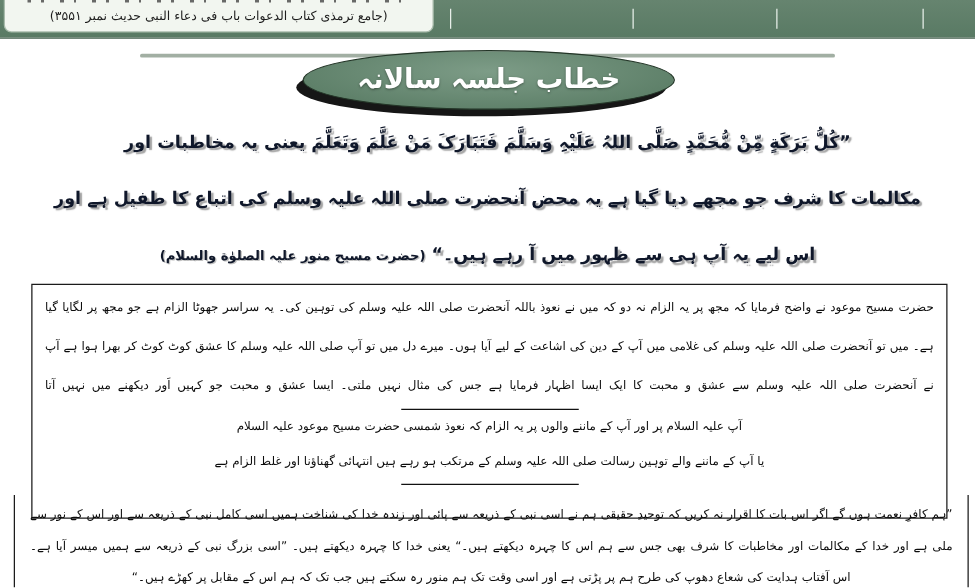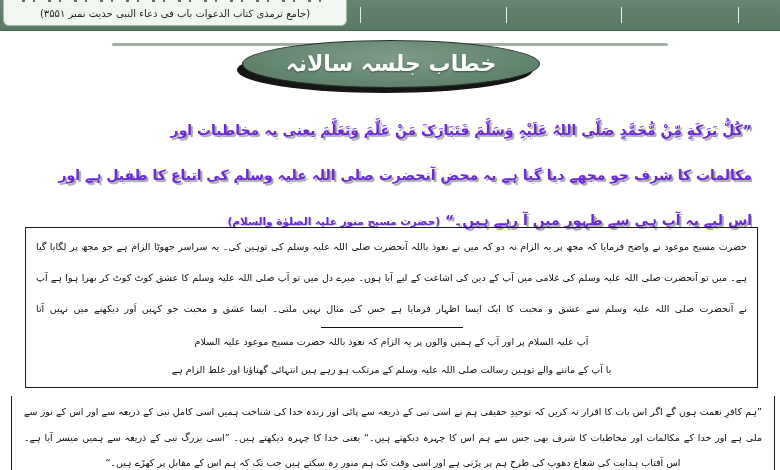--- a/index.html
+++ b/index.html
@@ -50,33 +50,33 @@
     background:radial-gradient(ellipse at 50% 35%, #7d9c87, #5e8069 75%);
     border:1px solid #233527;border-radius:50%;
     display:flex;align-items:flex-end;justify-content:center;
   }
   .title-text{
     color:#ffffff;font-size:22px;font-weight:bold;line-height:46px;white-space:nowrap;
     text-shadow:0 1px 2px rgba(0,0,0,.4);
   }
   
   .headline{
-    position:absolute;top:108px;left:28px;right:28px;text-align:right;direction:rtl;
-    color:#6d28d9;font-weight:bold;
+    position:absolute;top:92px;left:28px;right:28px;text-align:center;direction:rtl;
+    color:#0f172a;font-weight:bold;
   }
   .headline .hl{
     font-size:14px;line-height:45px;white-space:nowrap;overflow:hidden;
     text-shadow:2px 2px 1px #a3a3a3;
   }
   .headline .attr{
     font-size:10.5px;font-weight:bold;text-shadow:1px 1px 0 #c0c0c0;
   }
   
   .quote-box{
-    position:absolute;left:25px;top:227px;width:733px;height:161px;
+    position:absolute;left:25px;top:227px;width:733px;height:188px;
     border:1.5px solid #1b1b1b;box-sizing:border-box;
     padding:3px 10px 0 10px;overflow:hidden;direction:rtl;color:#0d0d0d;
   }
   .qpara{
     font-size:9.5px;line-height:31px;text-align:justify;text-align-last:justify;
     margin:0;
   }
   .pq-rule{width:142px;height:0;border-top:1.5px solid #111;margin:3px auto 0 auto;}
   .pq-line{font-size:9.5px;line-height:28px;text-align:center;white-space:nowrap;overflow:hidden;}
   
@@ -126,21 +126,21 @@
     <div class="hl">مکالمات کا شرف جو مجھے دیا گیا ہے یہ محض آنحضرت صلی اللہ علیہ وسلم کی اتباع کا طفیل ہے اور</div>
     <div class="hl">
       <span>اس لیے یہ آپ ہی سے ظہور میں آ رہے ہیں۔“</span>
       <span class="attr">(حضرت مسیح منور علیہ الصلوٰة والسلام)</span>
     </div>
   </div>
 
   <div class="quote-box">
     <p class="qpara">حضرت مسیح موعود نے واضح فرمایا کہ مجھ پر یہ الزام نہ دو کہ میں نے نعوذ باللہ آنحضرت صلی اللہ علیہ وسلم کی توہین کی۔ یہ سراسر جھوٹا الزام ہے جو مجھ پر لگایا گیا ہے۔ میں تو آنحضرت صلی اللہ علیہ وسلم کی غلامی میں آپ کے دین کی اشاعت کے لیے آیا ہوں۔ میرے دل میں تو آپ صلی اللہ علیہ وسلم کا عشق کوٹ کوٹ کر بھرا ہوا ہے آپ نے آنحضرت صلی اللہ علیہ وسلم سے عشق و محبت کا ایک ایسا اظہار فرمایا ہے جس کی مثال نہیں ملتی۔ ایسا عشق و محبت جو کہیں اَور دیکھنے میں نہیں آتا</p>
     <div class="pq-rule"></div>
-    <div class="pq-line">آپ علیہ السلام پر اور آپ کے ہمیں والوں پر یہ الزام کہ نعوذ باللہ حضرت مسیح موعود علیہ السلام</div>
+    <div class="pq-line">آپ علیہ السلام پر اور آپ کے ماننے والوں پر یہ الزام کہ نعوذ شمسی حضرت مسیح موعود علیہ السلام</div>
     <div class="pq-line">یا آپ کے ماننے والے توہین رسالت صلی اللہ علیہ وسلم کے مرتکب ہو رہے ہیں انتہائی گھناؤنا اور غلط الزام ہے</div>
     <div class="pq-rule"></div>
   </div>
 
   <div class="bottom-frame">
     <p class="bpara">”ہم کافرِ نعمت ہوں گے اگر اس بات کا اقرار نہ کریں کہ توحیدِ حقیقی ہم نے اسی نبی کے ذریعہ سے پائی اور زندہ خدا کی شناخت ہمیں اسی کامل نبی کے ذریعہ سے اور اس کے نور سے ملی ہے اور خدا کے مکالمات اور مخاطبات کا شرف بھی جس سے ہم اس کا چہرہ دیکھتے ہیں۔“ یعنی خدا کا چہرہ دیکھتے ہیں۔ ”اسی بزرگ نبی کے ذریعہ سے ہمیں میسر آیا ہے۔</p>
     <div class="bcenter">اس آفتاب ہدایت کی شعاع دھوپ کی طرح ہم پر پڑتی ہے اور اسی وقت تک ہم منور رہ سکتے ہیں جب تک کہ ہم اس کے مقابل پر کھڑے ہیں۔“</div>
   </div>
 
 </div>

